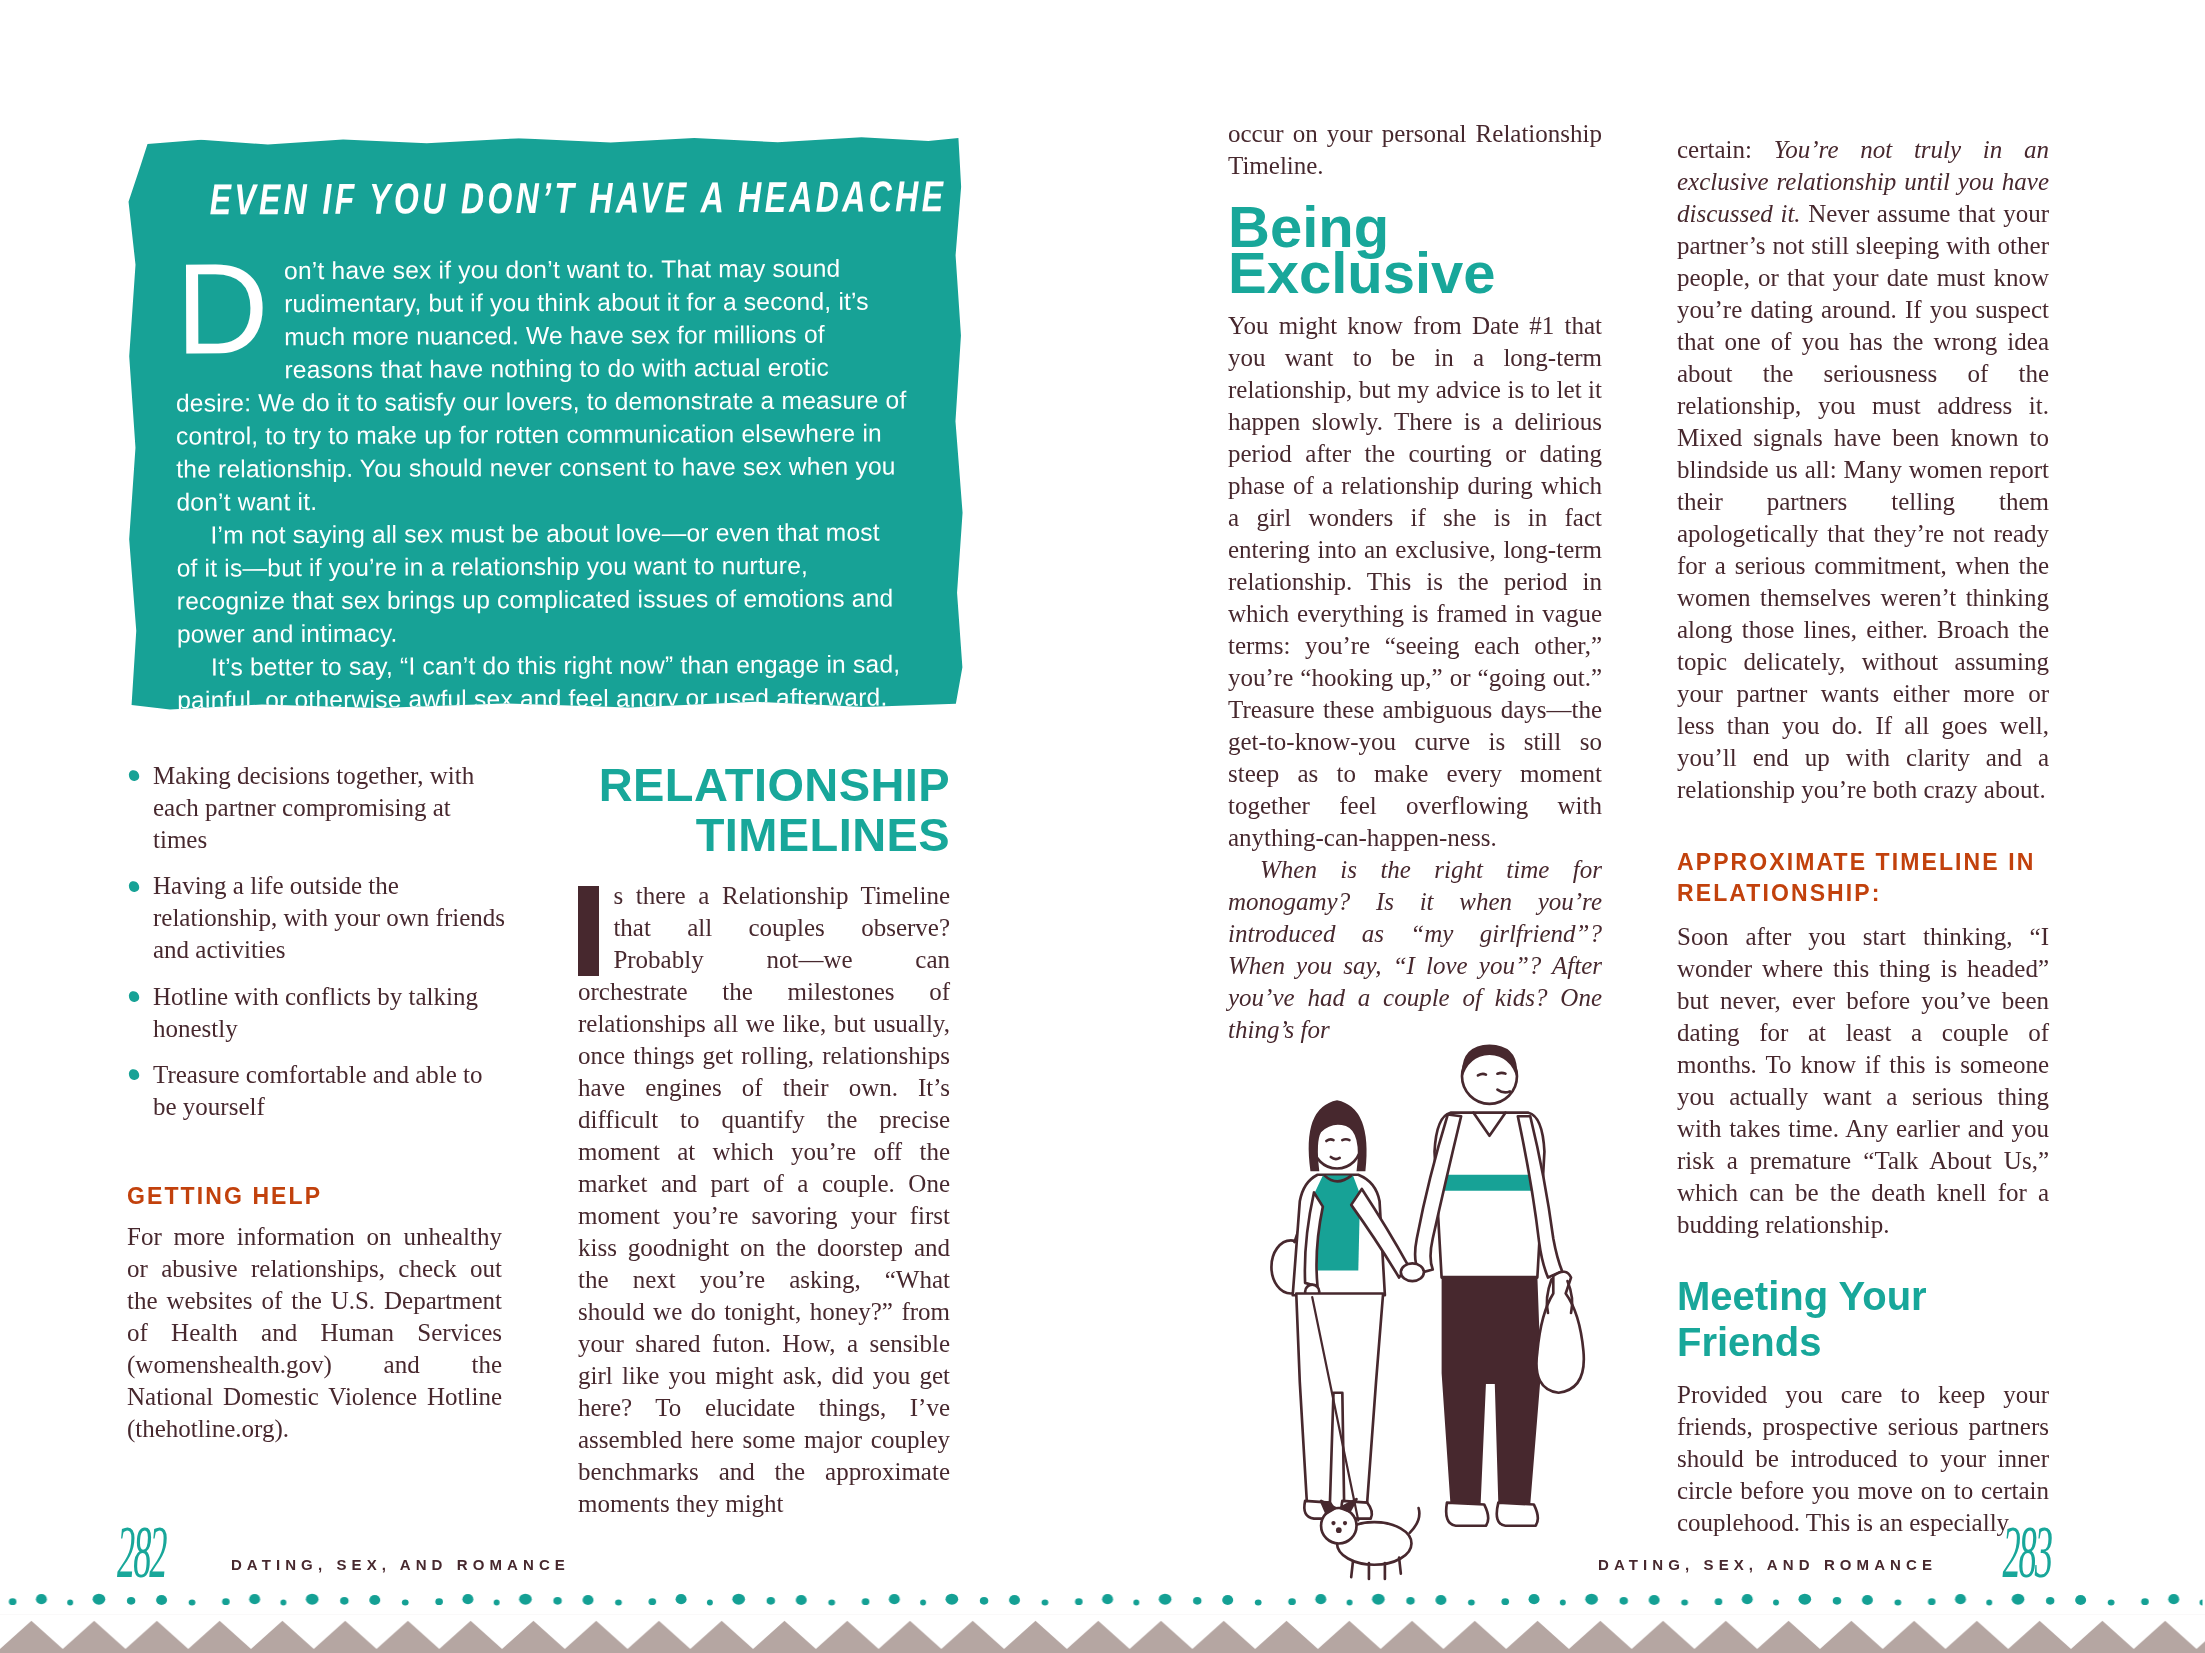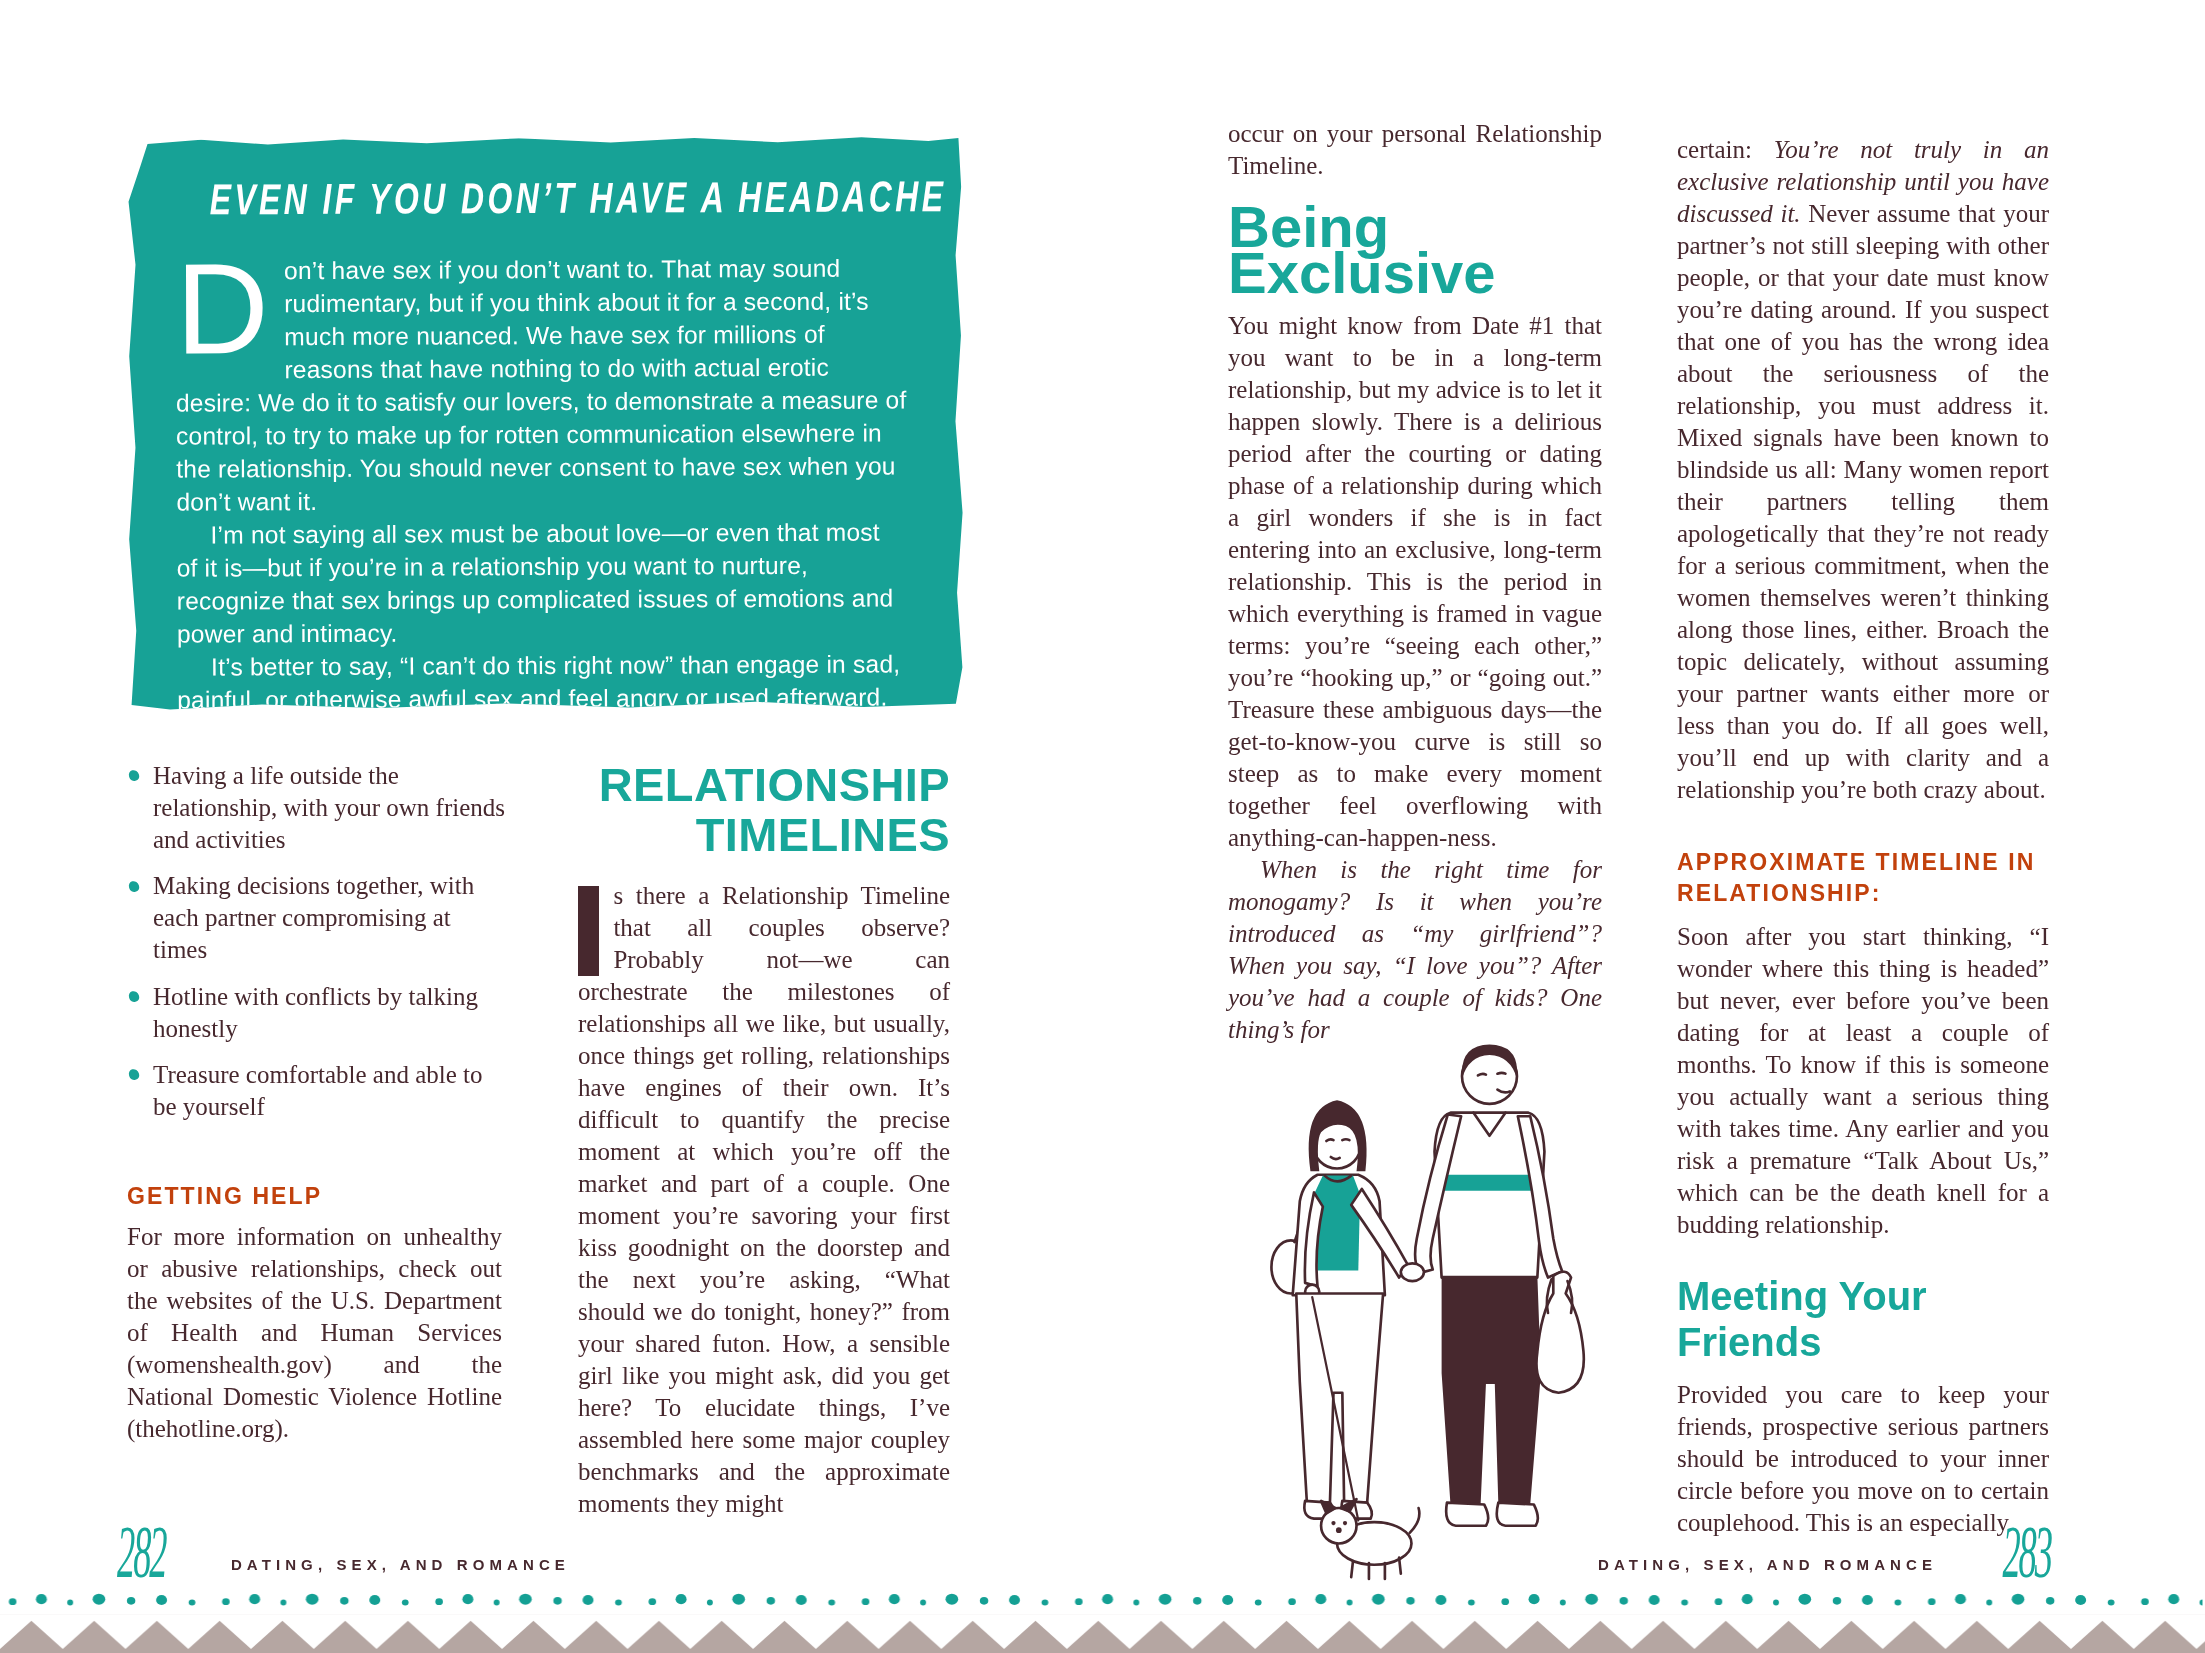--- a/index.html
+++ b/index.html
@@ -85,22 +85,22 @@
     <div class="callout-title">EVEN IF YOU DON’T HAVE A HEADACHE</div>
     <div class="callout-body">
       <p><span class="drop-cap-d">D</span><span>on’t have sex if you don’t want to. That may sound rudimentary, but if you think about it for a second, it’s much more nuanced. We have sex for millions of reasons that have nothing to do with actual erotic desire: We do it to satisfy our lovers, to demonstrate a measure of control, to try to make up for rotten communication elsewhere in the relationship. You should never consent to have sex when you don’t want it.</span></p>
       <p class="ind">I’m not saying all sex must be about love—or even that most of it is—but if you’re in a relationship you want to nurture, recognize that sex brings up complicated issues of emotions and power and intimacy.</p>
       <p class="ind">It’s better to say, “I can’t do this right now” than engage in sad, painful, or otherwise awful sex and feel angry or used afterward. Honor yourself and your feelings by making sex as positive an experience as it can be.</p>
     </div>
   </div>
 
   <div class="bullets">
     <ul>
+      <li>Making decisions together, with each partner compromising at times</li>
       <li>Having a life outside the relationship, with your own friends and activities</li>
-      <li>Making decisions together, with each partner compromising at times</li>
       <li>Hotline with conflicts by talking honestly</li>
       <li>Treasure comfortable and able to be yourself</li>
     </ul>
   </div>
 
   <div class="col" style="left:127px;top:1181px;width:375px;">
     <h3 class="small-head">GETTING HELP</h3>
     <p style="margin-top:9.3px;">For more information on unhealthy or abusive relationships, check out the websites of the U.S. Department of Health and Human Services (womenshealth.gov) and the National Domestic Violence Hotline (thehotline.org).</p>
   </div>
 

